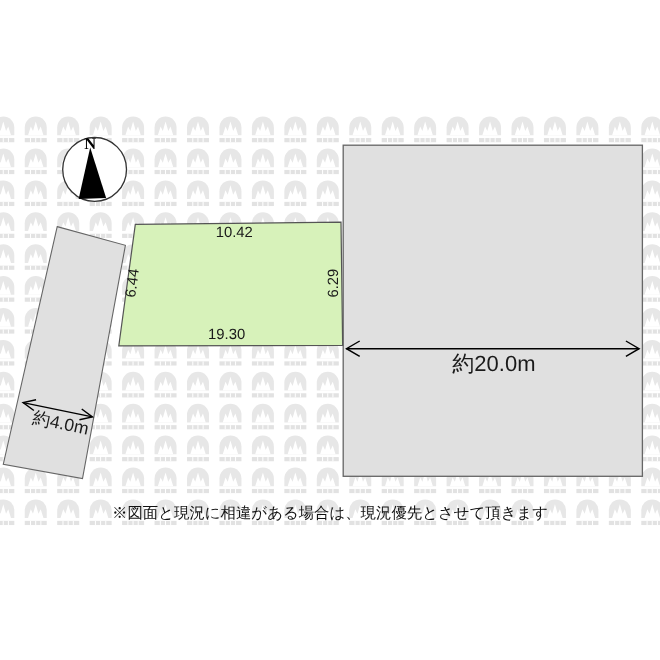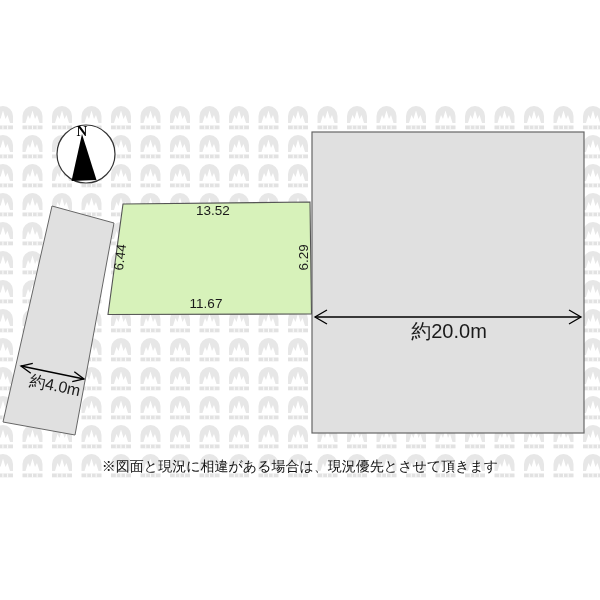--- a/index.html
+++ b/index.html
@@ -2243,23 +2243,23 @@
     </g>
 
     <g>
       <circle cx="86" cy="154" r="29" fill="#ffffff" stroke="#333" stroke-width="1.2"></circle>
       <polygon points="82,134 71.5,181 96.5,180" fill="#000000"></polygon>
     </g>
   </svg>
 
   <div class="lbl n-label" style="left:70px;top:123px;width:24px;">N</div>
 
-  <div class="lbl dim" style="left:178px;top:204px;width:70px;">13.52</div>
+  <div class="lbl dim" style="left:178px;top:204px;width:70px;">10.42</div>
 
-  <div class="lbl dim" style="left:171px;top:297px;width:70px;">11.67</div>
+  <div class="lbl dim" style="left:171px;top:297px;width:70px;">19.30</div>
 
   <div class="lbl dim rot-left" style="left:86px;top:250px;width:70px;">6.44</div>
 
   <div class="lbl dim rot-right" style="left:269px;top:250px;width:70px;">6.29</div>
 
 
 
   <div class="lbl big" style="left:369px;top:320px;width:160px;letter-spacing:0;">約20.0m</div>
 
   <div class="lbl rot-road4" style="left:10px;top:377px;width:90px;font-size:16px;">約4.0m</div>

